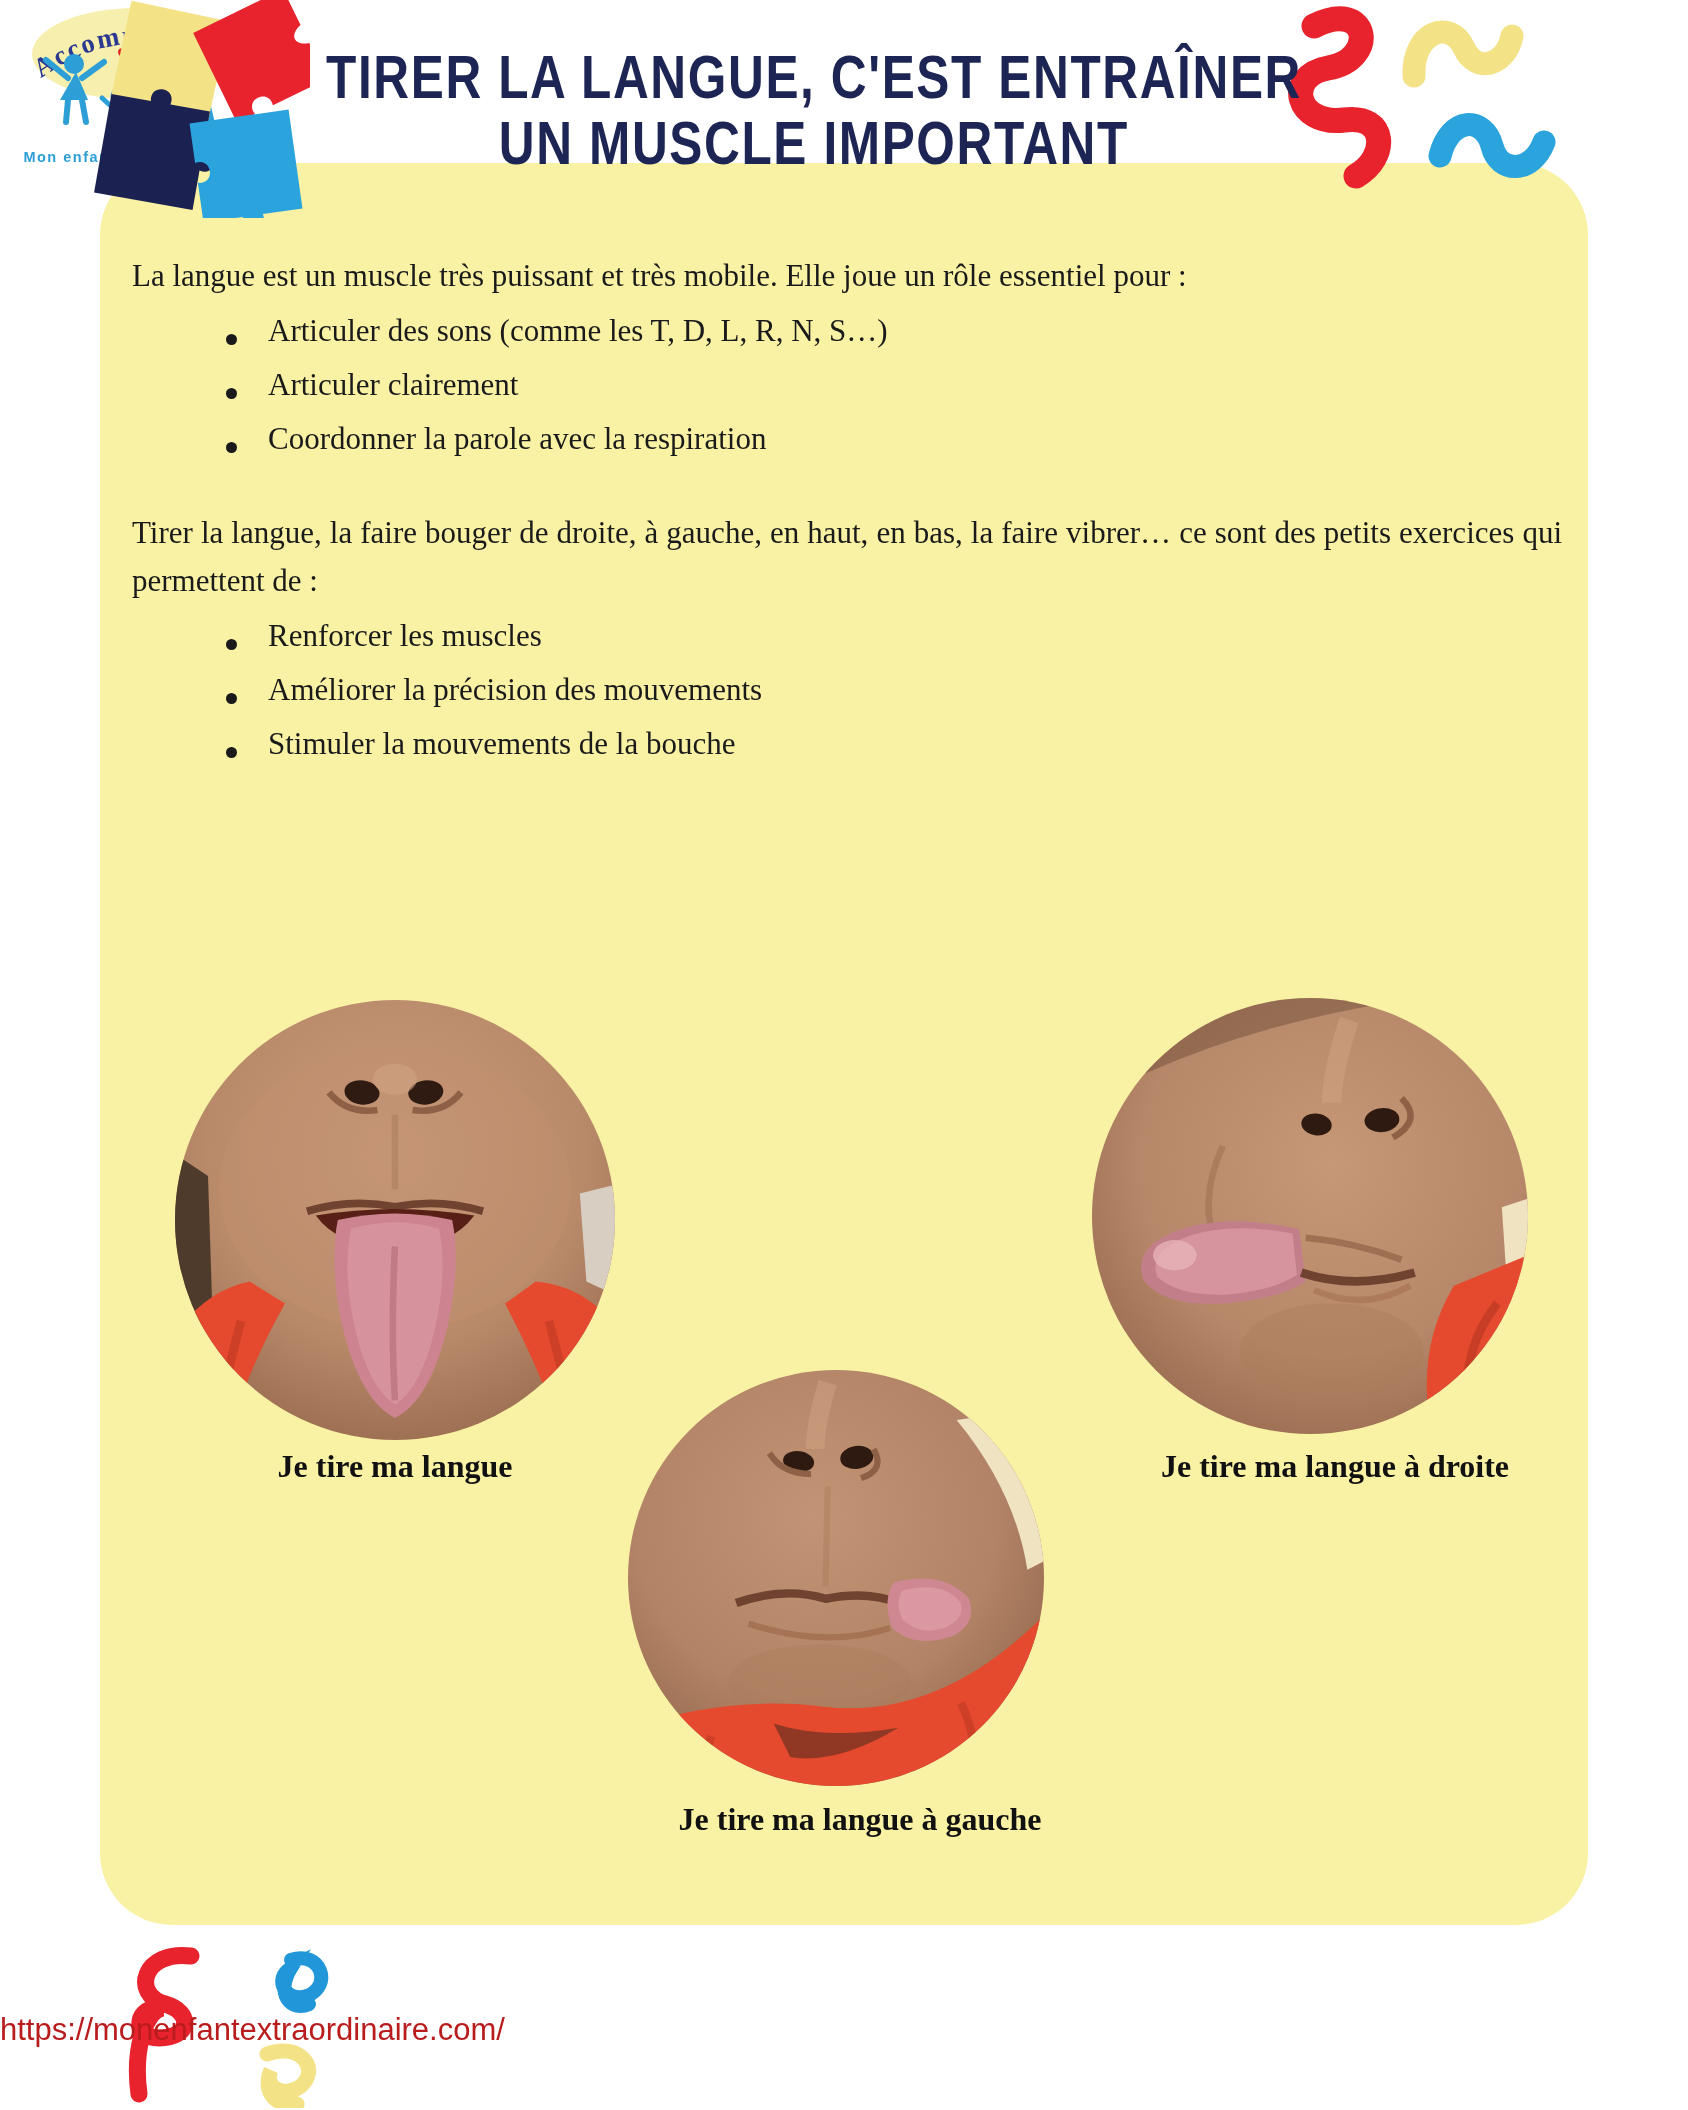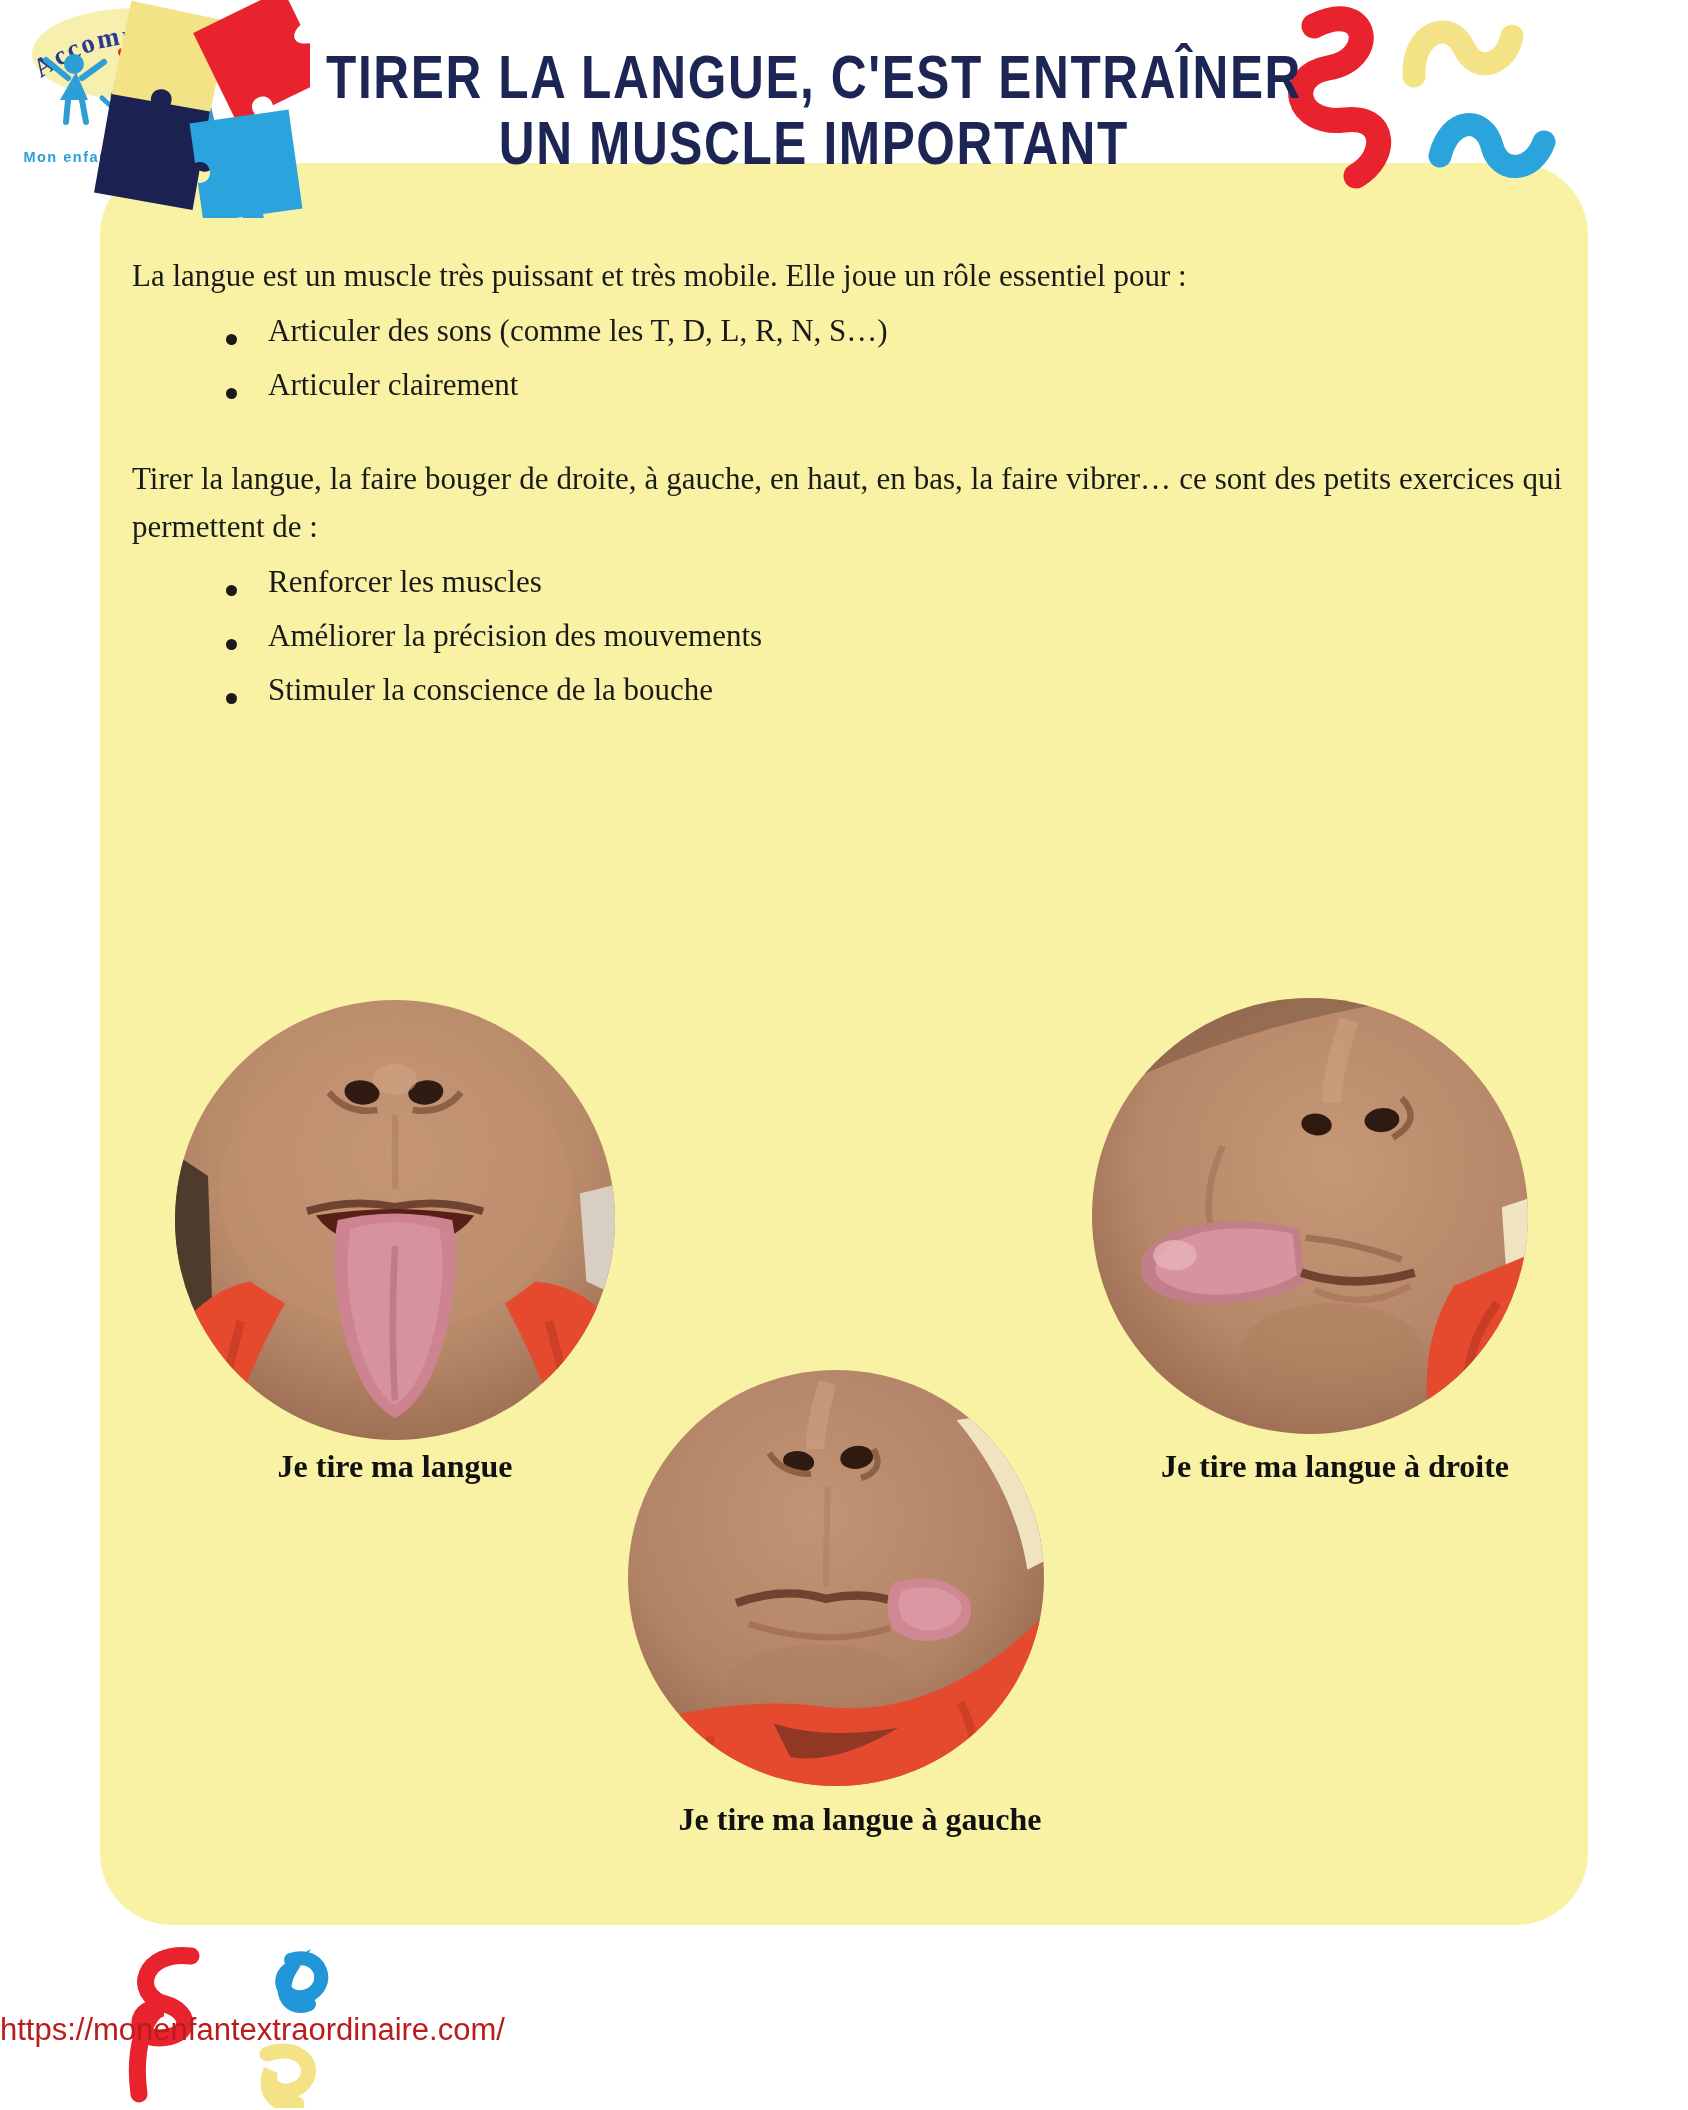--- a/index.html
+++ b/index.html
@@ -94,26 +94,27 @@
     <path d="M152 72 C150 28 188 14 202 44 C214 70 244 62 250 32" fill="none" stroke="#f3e386" stroke-width="23" stroke-linecap="round"></path>
     <path d="M178 152 C188 112 222 112 230 142 C237 170 270 170 282 138" fill="none" stroke="#2ba3dc" stroke-width="23" stroke-linecap="round"></path>
   </svg>
 
   
   <div class="content">
     <p>La langue est un muscle très puissant et très mobile. Elle joue un rôle essentiel pour :</p>
     <ul>
       <li>Articuler des sons (comme les T, D, L, R, N, S…)</li>
       <li>Articuler clairement</li>
+      <li>Coordonner la parole avec la respiration</li>
     </ul>
     <p class="second">Tirer la langue, la faire bouger de droite, à gauche, en haut, en bas, la faire vibrer… ce sont des petits exercices qui permettent de :</p>
     <ul>
       <li>Renforcer les muscles</li>
       <li>Améliorer la précision des mouvements</li>
-      <li>Stimuler la conscience de la bouche</li>
+      <li>Stimuler la mouvements de la bouche</li>
     </ul>
   </div>
 
   
   <div class="photo" id="photo-front">
     <svg viewBox="0 0 200 200" aria-hidden="true">
       <defs>
         <radialGradient id="sk1" cx="50%" cy="35%" r="78%">
           <stop offset="0%" stop-color="#c89a7b"></stop>
             <stop offset="55%" stop-color="#b98a6a"></stop>

